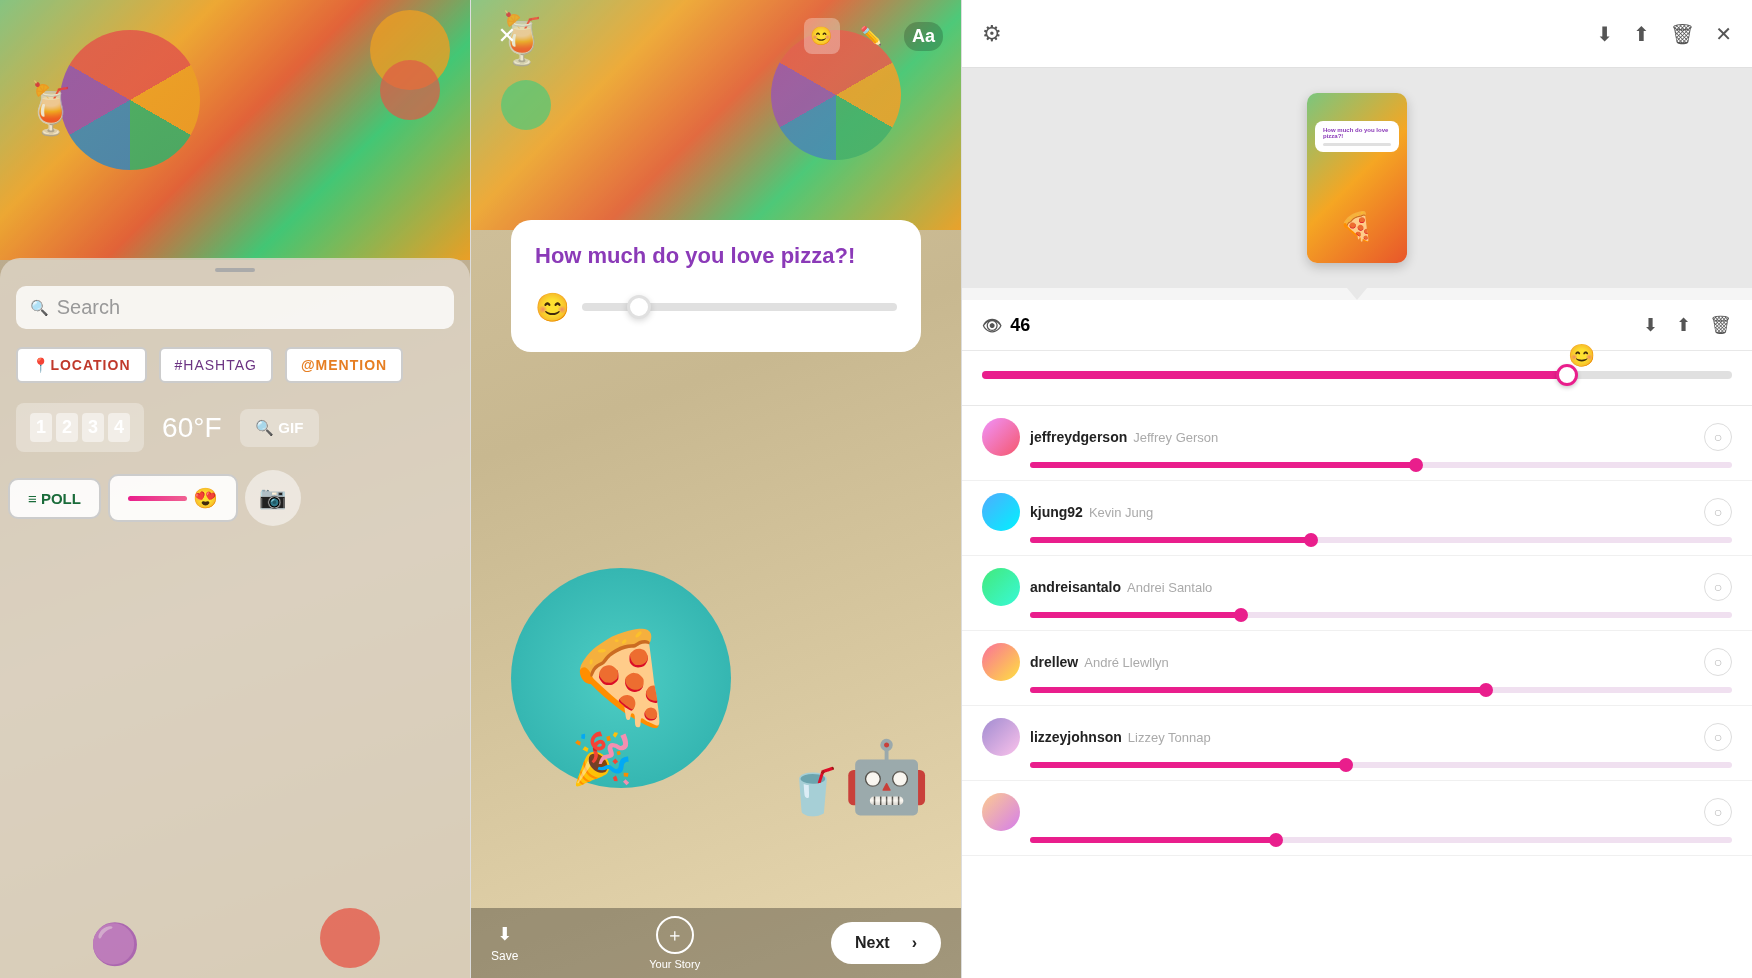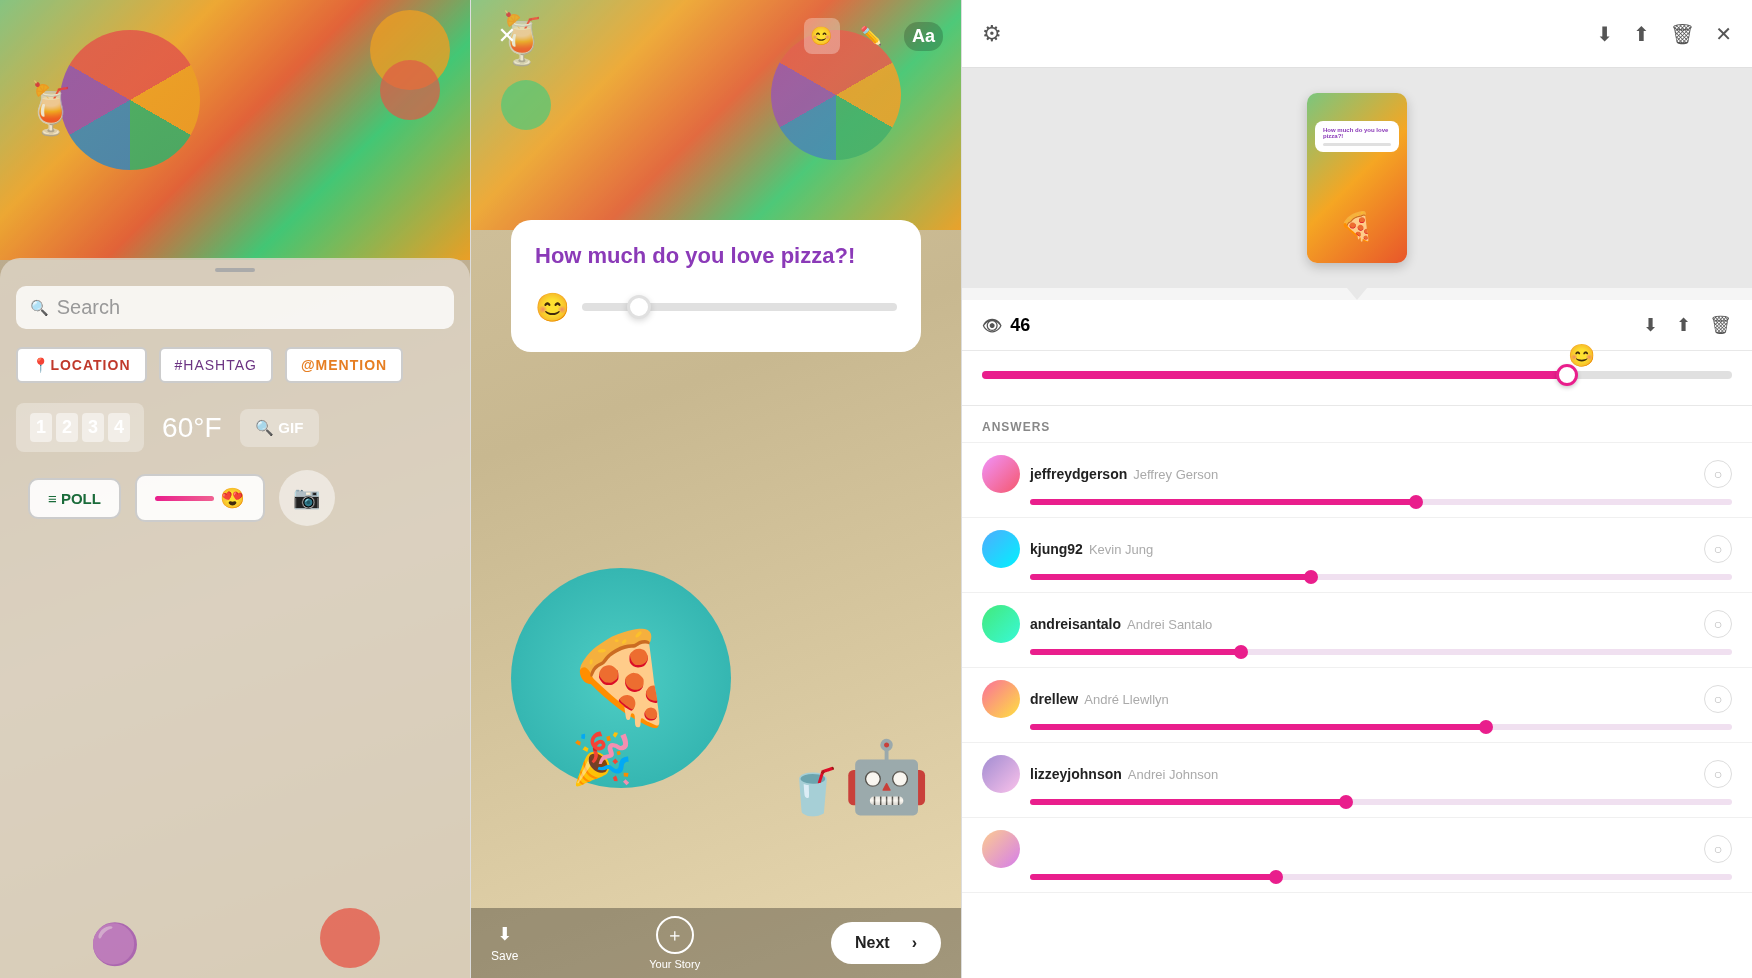--- a/index.html
+++ b/index.html
@@ -130,22 +130,22 @@
       padding: 10px 16px;
       font-size: 15px;
       font-weight: 600;
       color: white;
       display: flex;
       align-items: center;
       gap: 6px;
     }
     .sticker-row3 {
       display: flex;
-      gap: 14px;
-      padding: 0 28px;
+      gap: 7px;
+      padding: 0 8px;
       align-items: center;
     }
     .sticker-poll {
       background: rgba(255,255,255,0.9);
       border-radius: 10px;
       padding: 10px 18px;
       font-size: 15px;
       font-weight: 700;
       color: #1a6b3a;
       display: flex;
@@ -738,21 +738,20 @@
 
   <div class="panel3-slider-result">
     <div class="result-track">
       <div class="result-emoji">😊</div>
       <div class="result-fill"></div>
       <div class="result-thumb"></div>
     </div>
   </div>
 
   <div class="answers-section">
-    <div class="answers-header">ANSWERS</div>
 
     <div class="answer-item">
       <div class="answer-top">
         <div class="answer-avatar">
             <div class="avatar-img avatar1"></div>
           </div>
         <div class="answer-names">
           <span class="answer-username">jeffreydgerson</span>
           <span class="answer-fullname">Jeffrey Gerson</span>
         </div>
@@ -811,21 +810,21 @@
         <div class="answer-slider-thumb" style="left:65%;"></div>
       </div>
     </div>
     <div class="answer-item">
       <div class="answer-top">
         <div class="answer-avatar">
             <div class="avatar-img avatar5"></div>
           </div>
         <div class="answer-names">
           <span class="answer-username">lizzeyjohnson</span>
-          <span class="answer-fullname">Andrei Johnson</span>
+          <span class="answer-fullname">Lizzey Tonnap</span>
         </div>
         <div class="answer-reply-icon">○</div>
       </div>
       <div class="answer-slider">
         <div class="answer-slider-fill" style="width:45%;"></div>
         <div class="answer-slider-thumb" style="left:45%;"></div>
       </div>
     </div>
     <div class="answer-item">
       <div class="answer-top">

